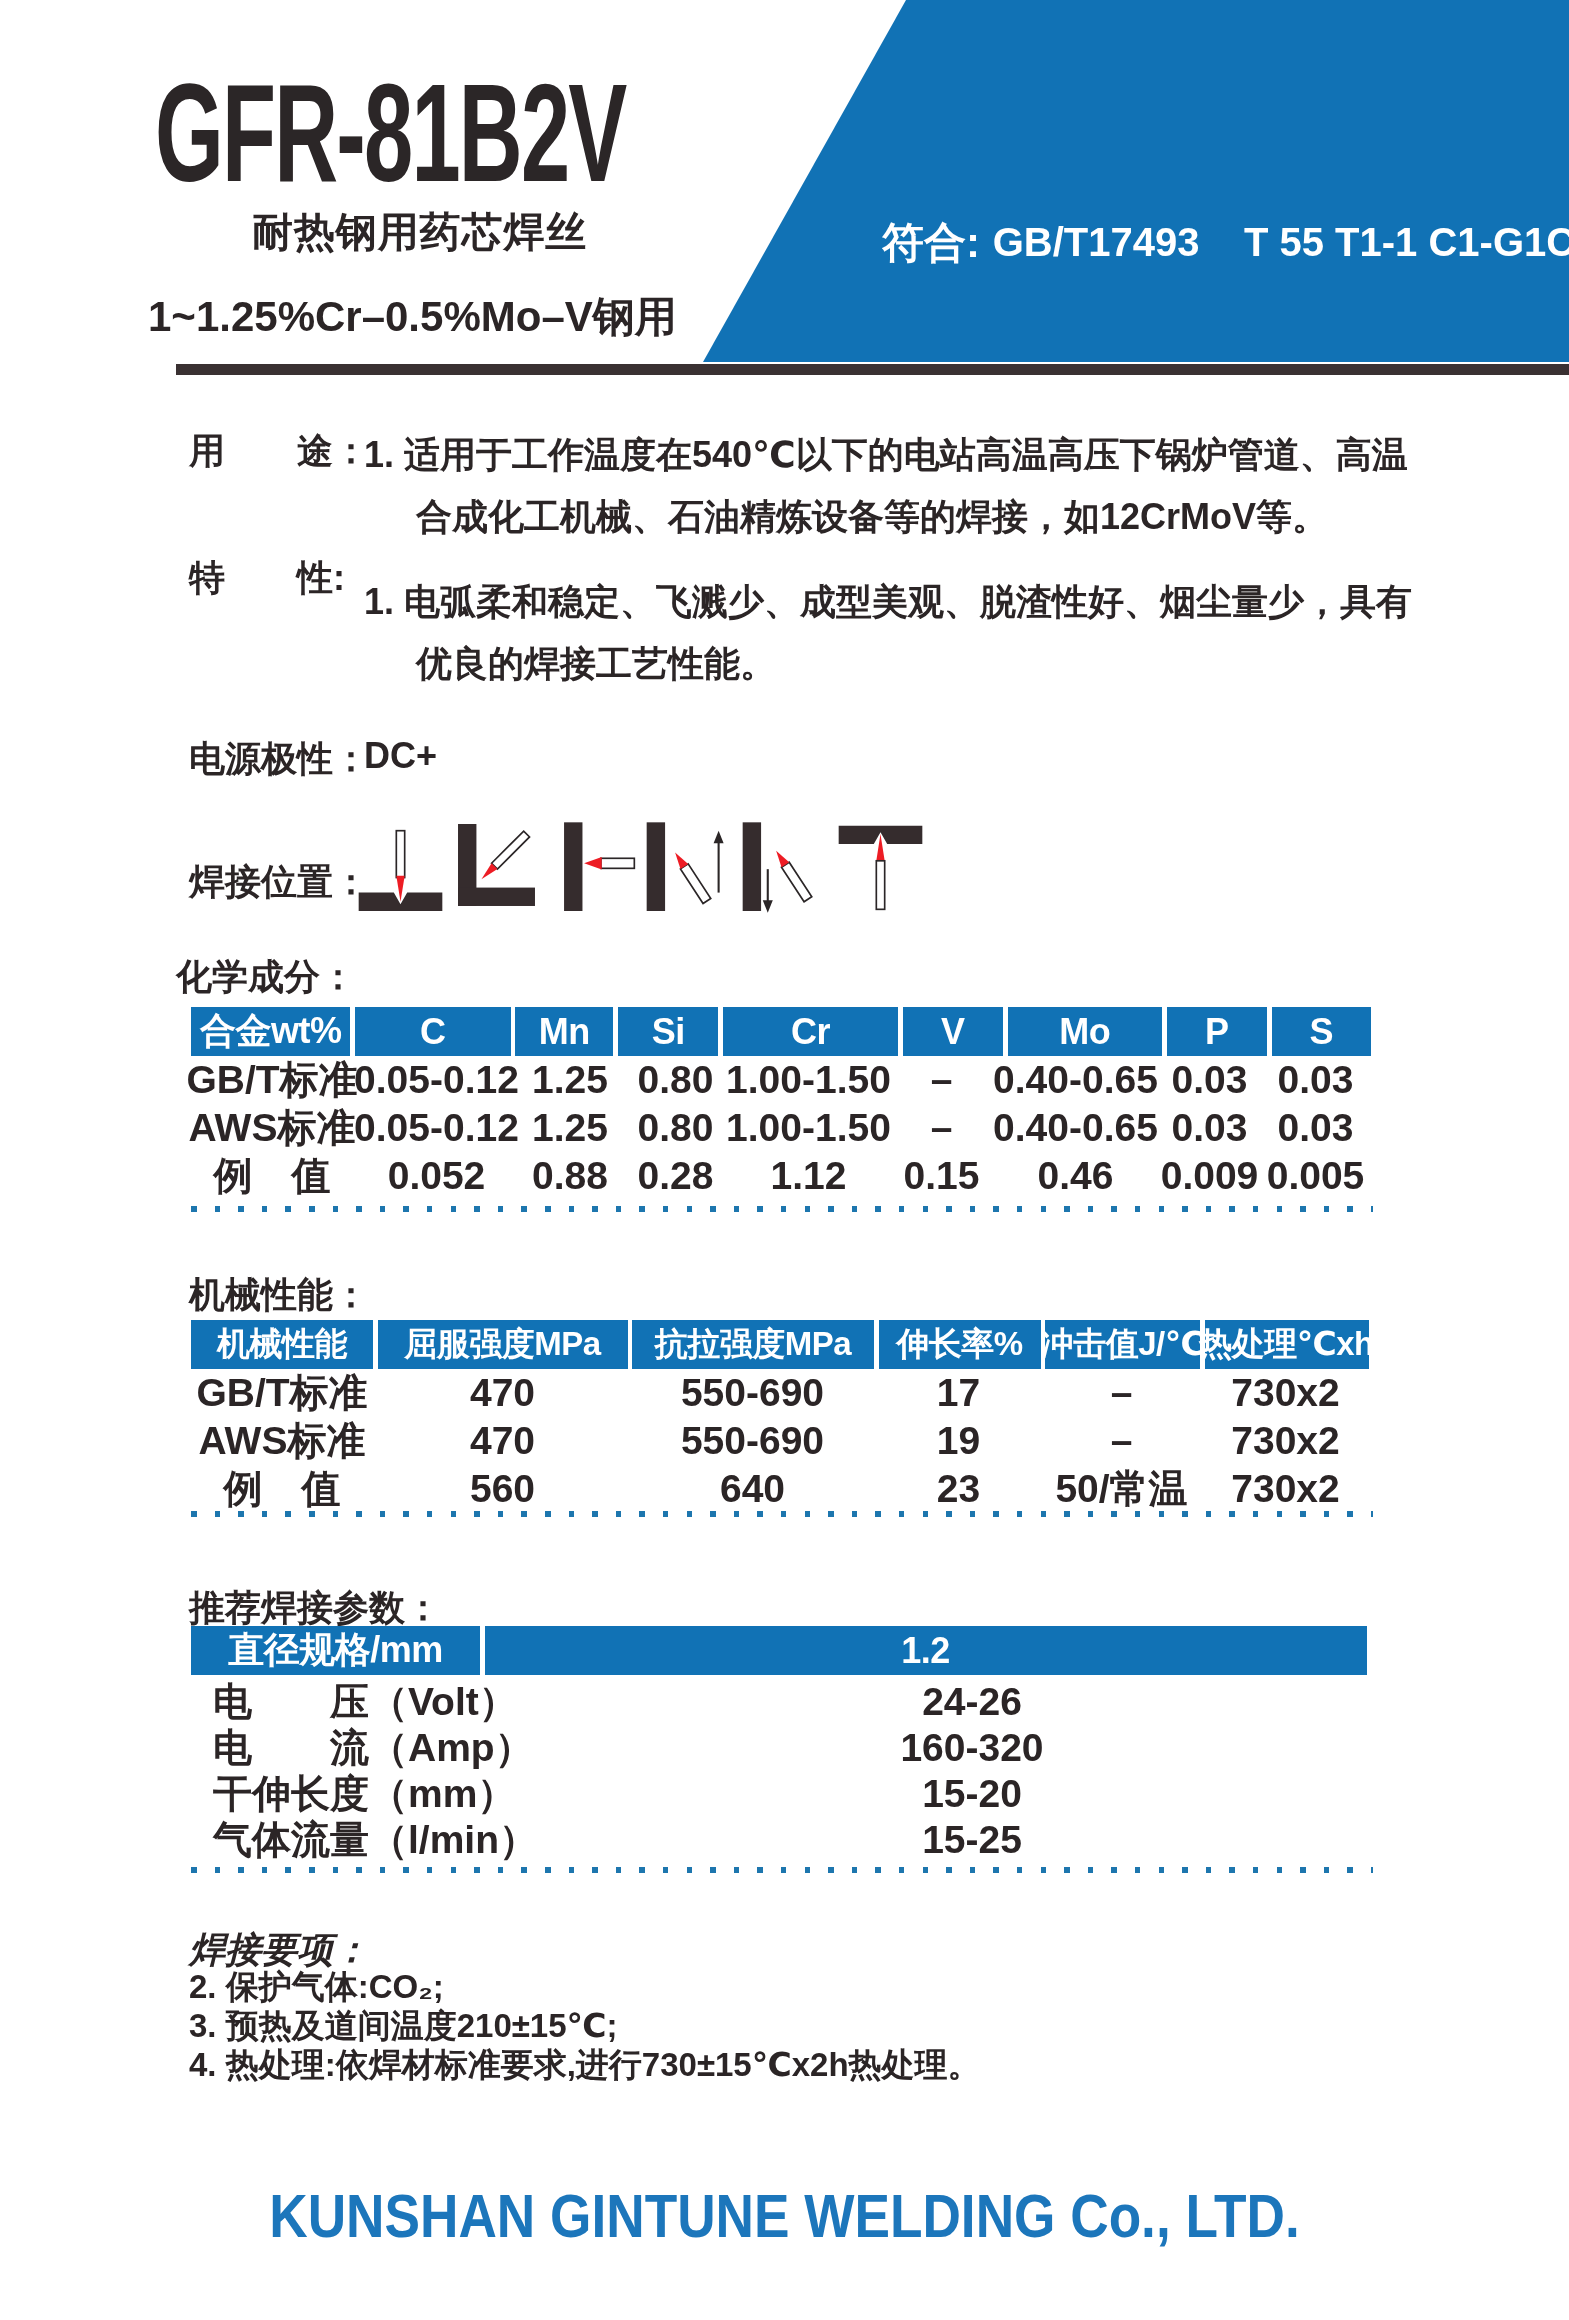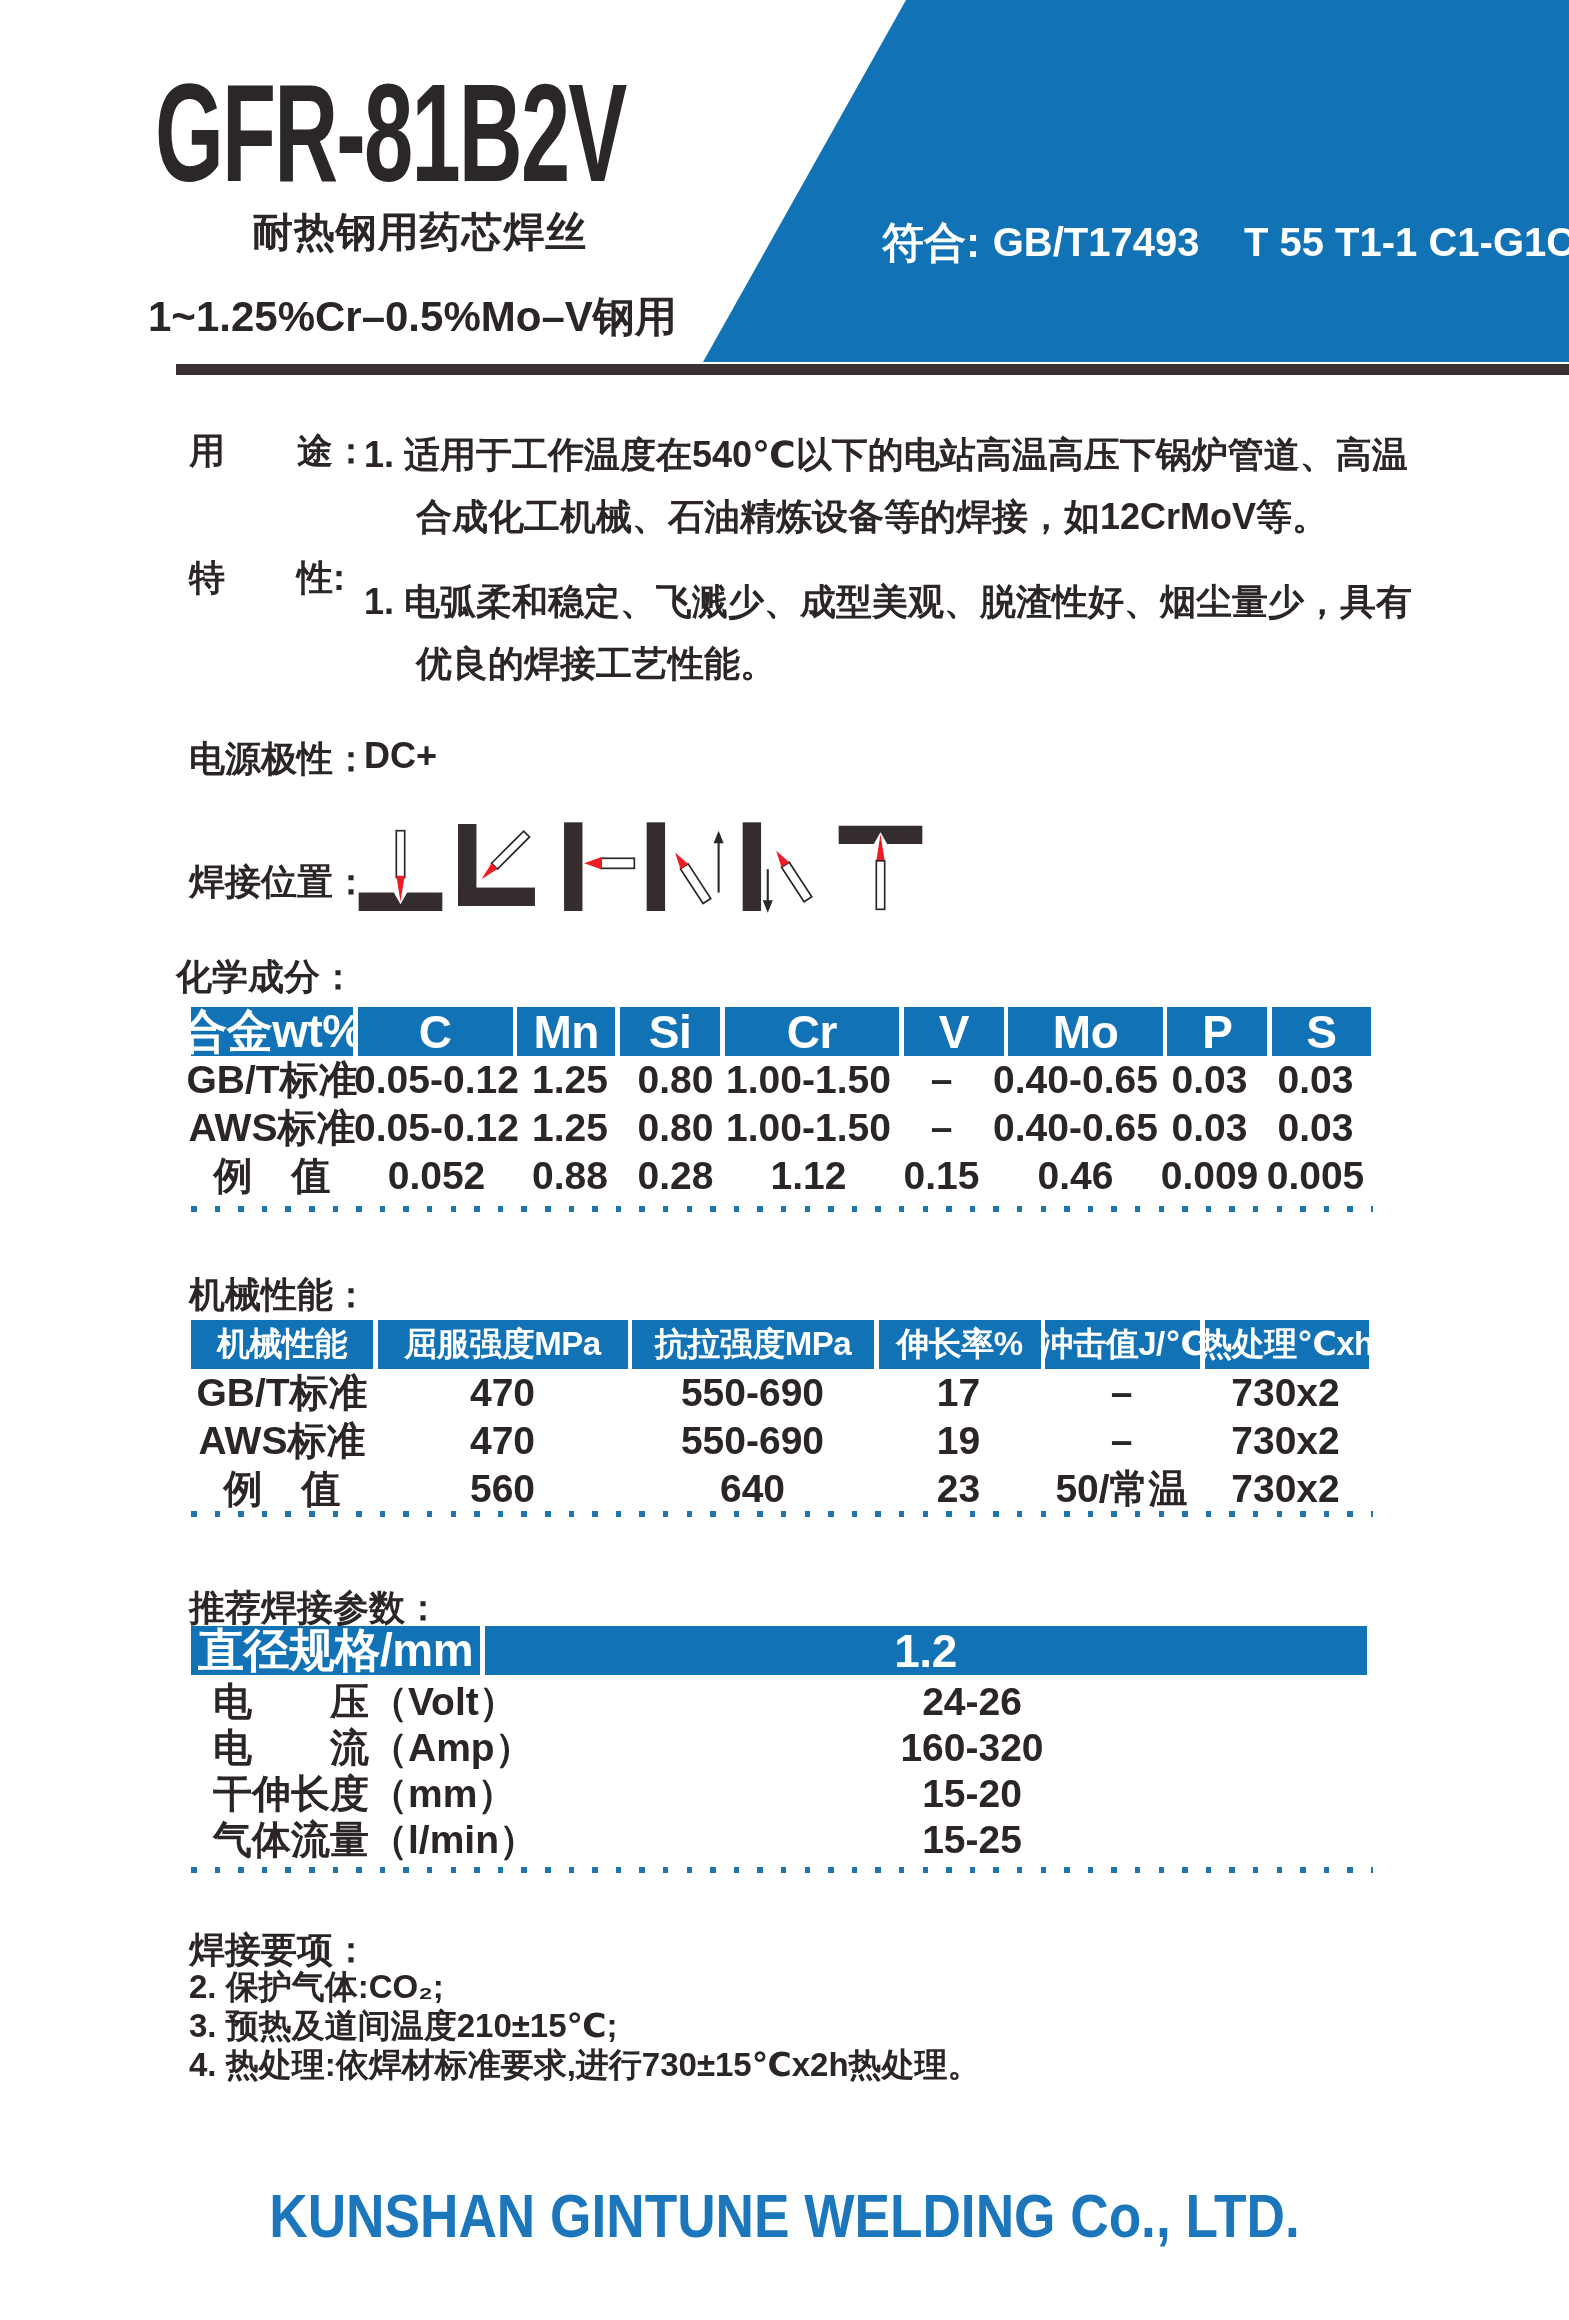--- a/index.html
+++ b/index.html
@@ -38,21 +38,21 @@
     padding-left:52px;text-indent:-52px;}
   .value-text{font-size:36px;font-weight:700;}
 
   
   .positions-row{left:357px;top:815px;display:flex;gap:9px;}
   .pos-icon{width:87px;height:105px;}
 
   
   .tbl{left:191px;width:1180px;}
   .thead{display:flex;gap:4.5px;}
-  .th{background:var(--blue);color:#fff;font-weight:700;font-size:46px;height:49px;
+  .th{background:var(--blue);color:#fff;font-weight:700;font-size:36px;height:49px;
     display:flex;align-items:center;justify-content:center;letter-spacing:-0.5px;white-space:pre;}
   .th.small{font-size:33px;}
   .trow{display:flex;gap:4.5px;}
   .td{height:48px;display:flex;align-items:center;justify-content:center;
     font-size:39px;font-weight:700;color:var(--dark);white-space:pre;}
   .td.left{justify-content:flex-start;padding-left:22px;}
 
   .dotted{height:6.4px;width:1182px;left:191px;
     background-image:repeating-linear-gradient(to right,var(--dot-blue) 0px,var(--dot-blue) 5.5px,transparent 5.5px,transparent 23.6px);}
 
@@ -247,21 +247,21 @@
       <div class="td left" style="width:382px;height:46px;">干伸长度（mm）</div>
       <div class="td" style="width:789px;height:46px;">15-20</div>
     </div>
     <div class="trow" style="height:46px;">
       <div class="td left" style="width:382px;height:46px;">气体流量（l/min）</div>
       <div class="td" style="width:789px;height:46px;">15-25</div>
     </div>
   </div>
   <div class="abs dotted" style="top:1867px;"></div>
 
-  <div class="abs sec-label" style="left:189px;top:1926px;">焊接要项：</div>
+  <div class="abs sec-label" style="left:189px;top:1926px;font-style:italic;">焊接要项：</div>
   <div class="abs" style="left:189px;top:1967px;">
     <div class="notes-item">2. 保护气体:CO₂;</div>
     <div class="notes-item">3. 预热及道间温度210±15℃;</div>
     <div class="notes-item">4. 热处理:依焊材标准要求,进行730±15℃x2h热处理。</div>
   </div>
 
   <div class="abs footer">KUNSHAN GINTUNE WELDING Co., LTD.</div>
 
 </div>
 

